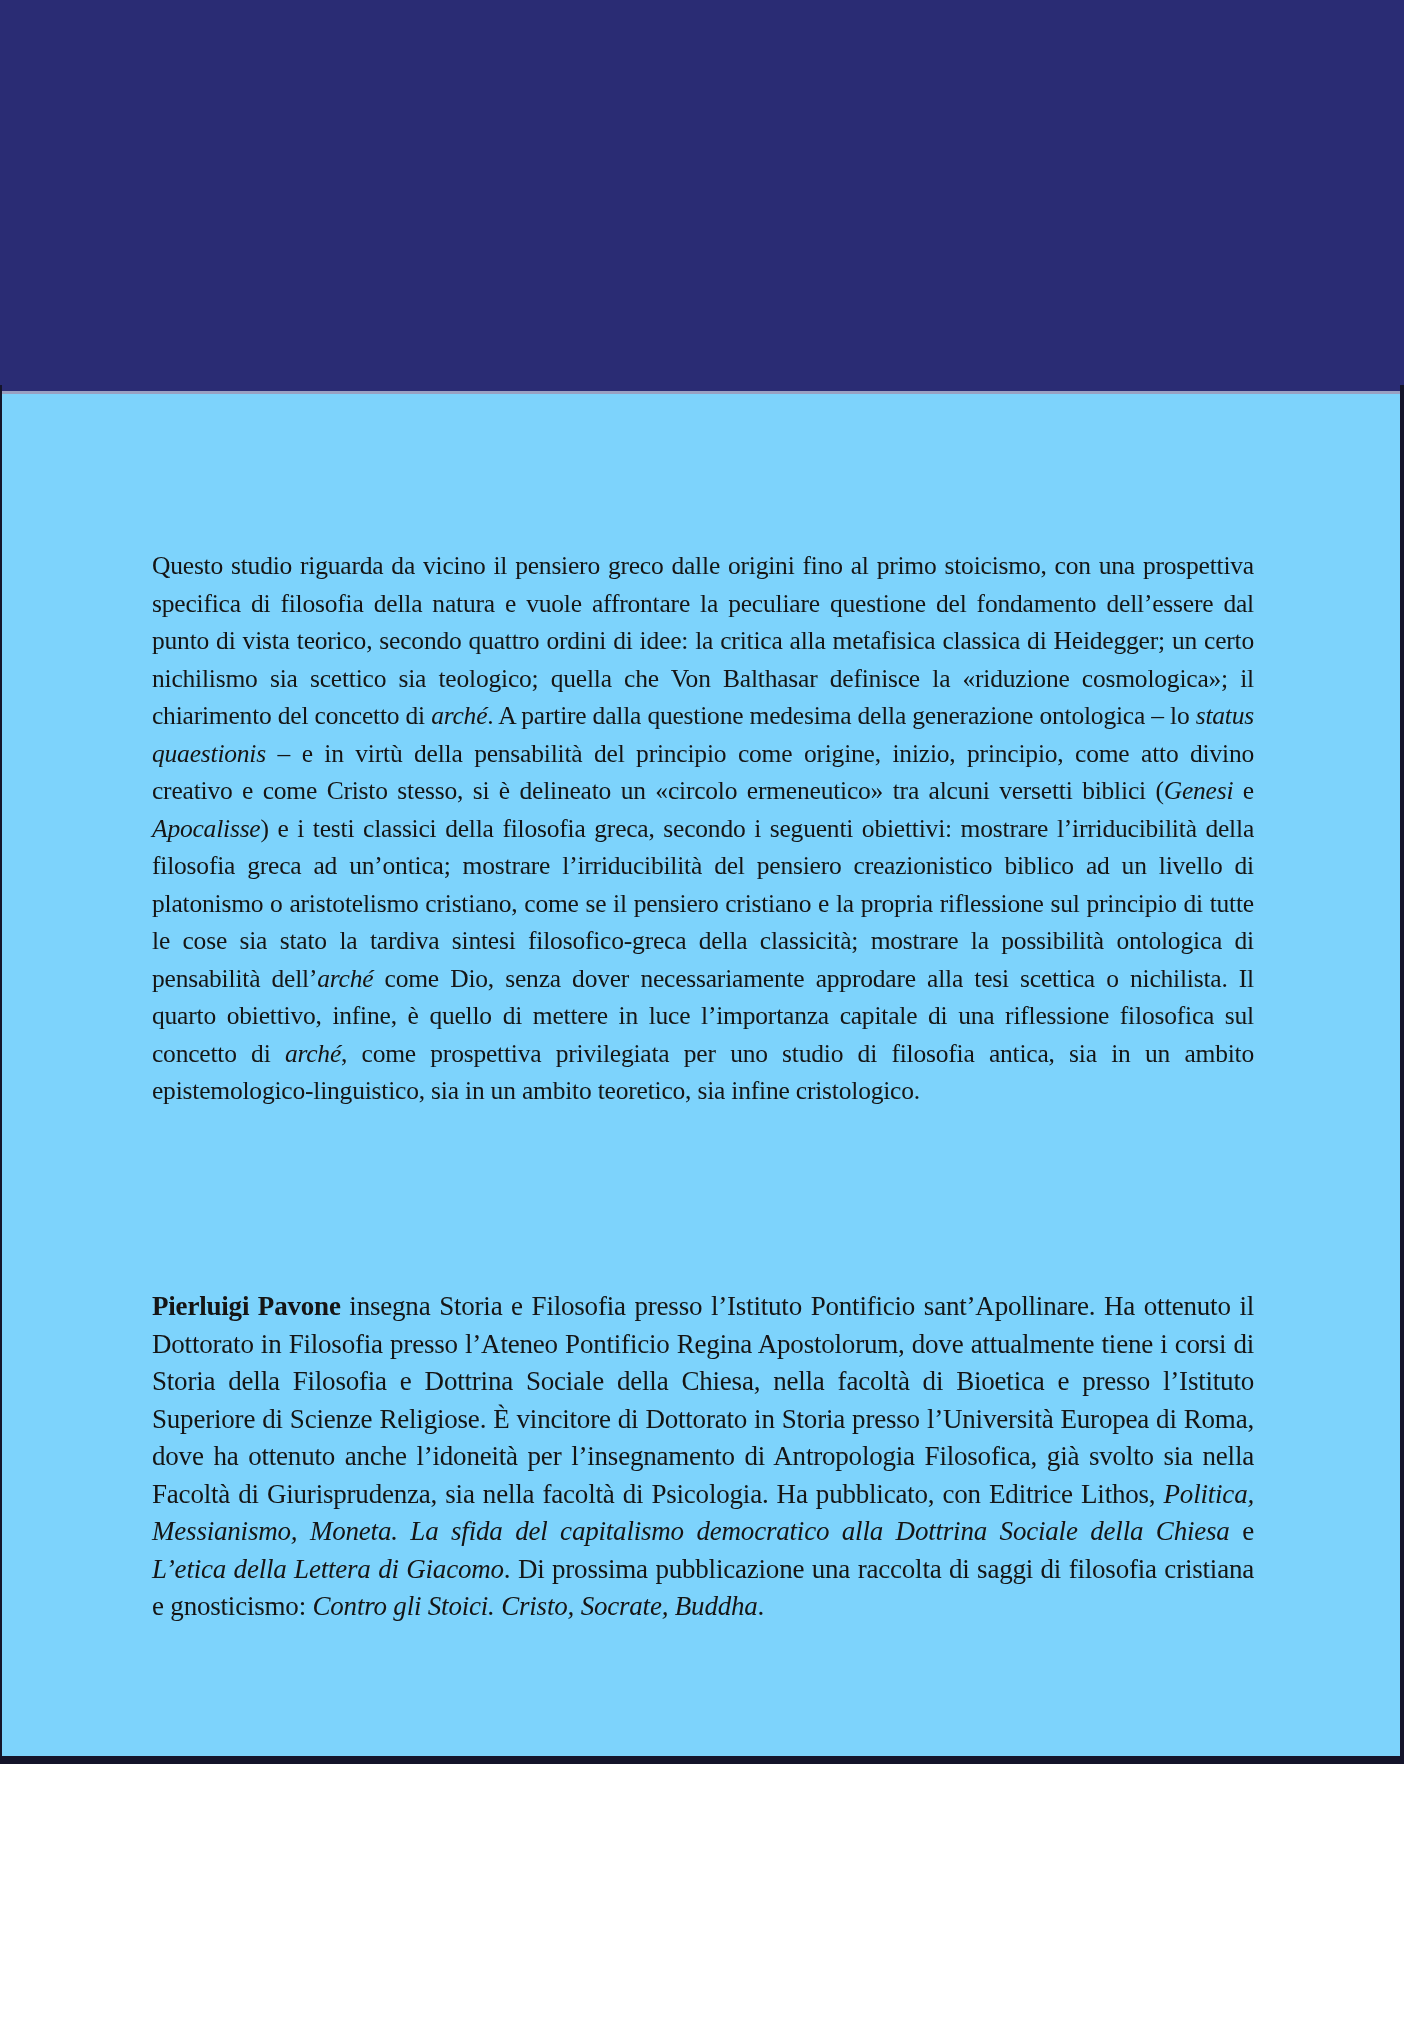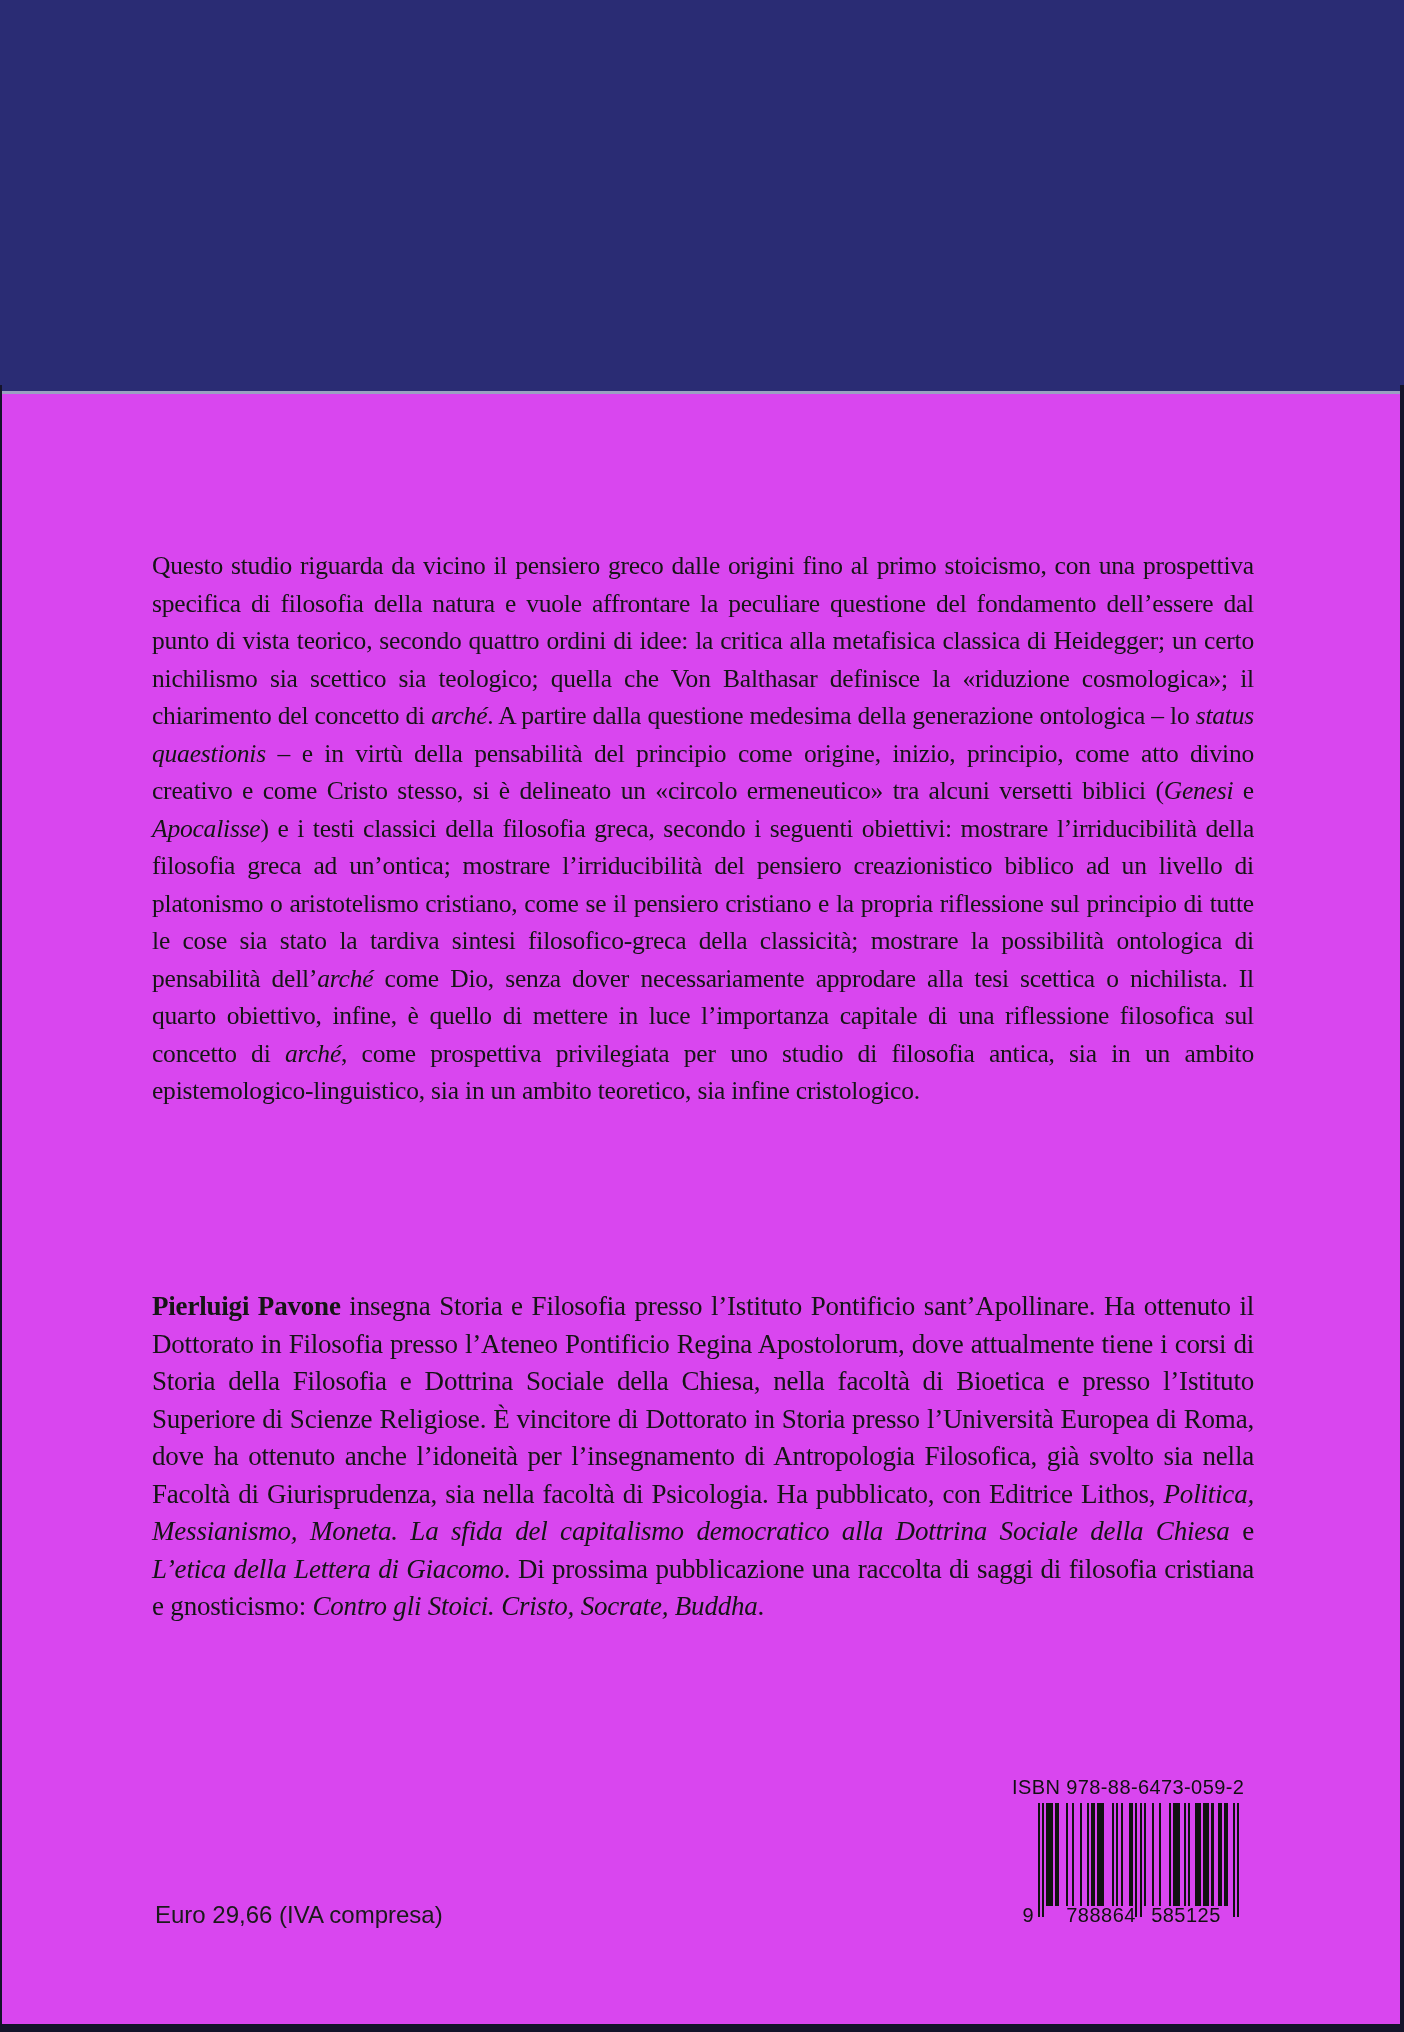--- a/index.html
+++ b/index.html
@@ -1,19 +1,19 @@
 <!DOCTYPE html>
 <html style="--top_band: #2a2c74; --band_edge: #9aa0c2; --frame: #14142a; --text: #151515;"><head>
 <meta charset="utf-8">
 <style>
   html,body{margin:0;padding:0;background:#ffffff;}
   .cover{
     position:relative;
-    width:1404px;height:2032px;
-    background:#d946ef;
+    width:1404px;height:1764px;
+    background:#7dd3fc;
     overflow:hidden;
     font-family:"Liberation Serif", serif;
     color:var(--text,#151515);
   }
   .top-band{
     position:absolute;left:0;top:0;width:1404px;height:391px;
     background:var(--top_band,#2a2c74);
     border-bottom:3px solid var(--band_edge,#9aa0c2);
   }
   .edge-left{position:absolute;left:0;top:385px;bottom:0;width:2px;background:var(--frame,#14142a);}

